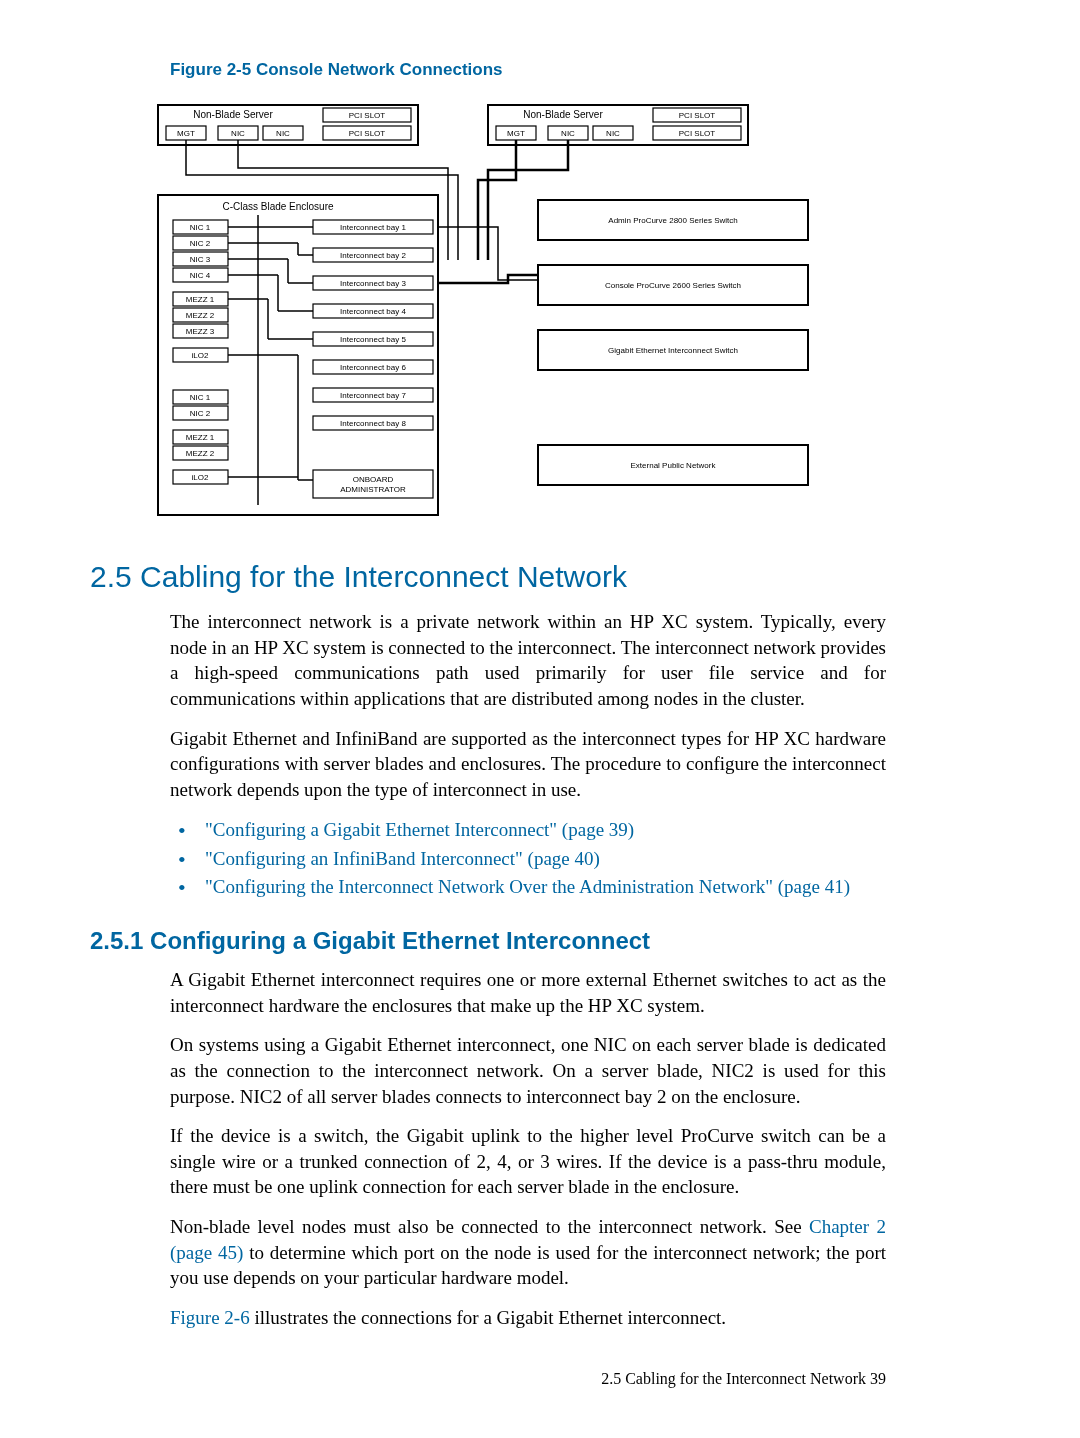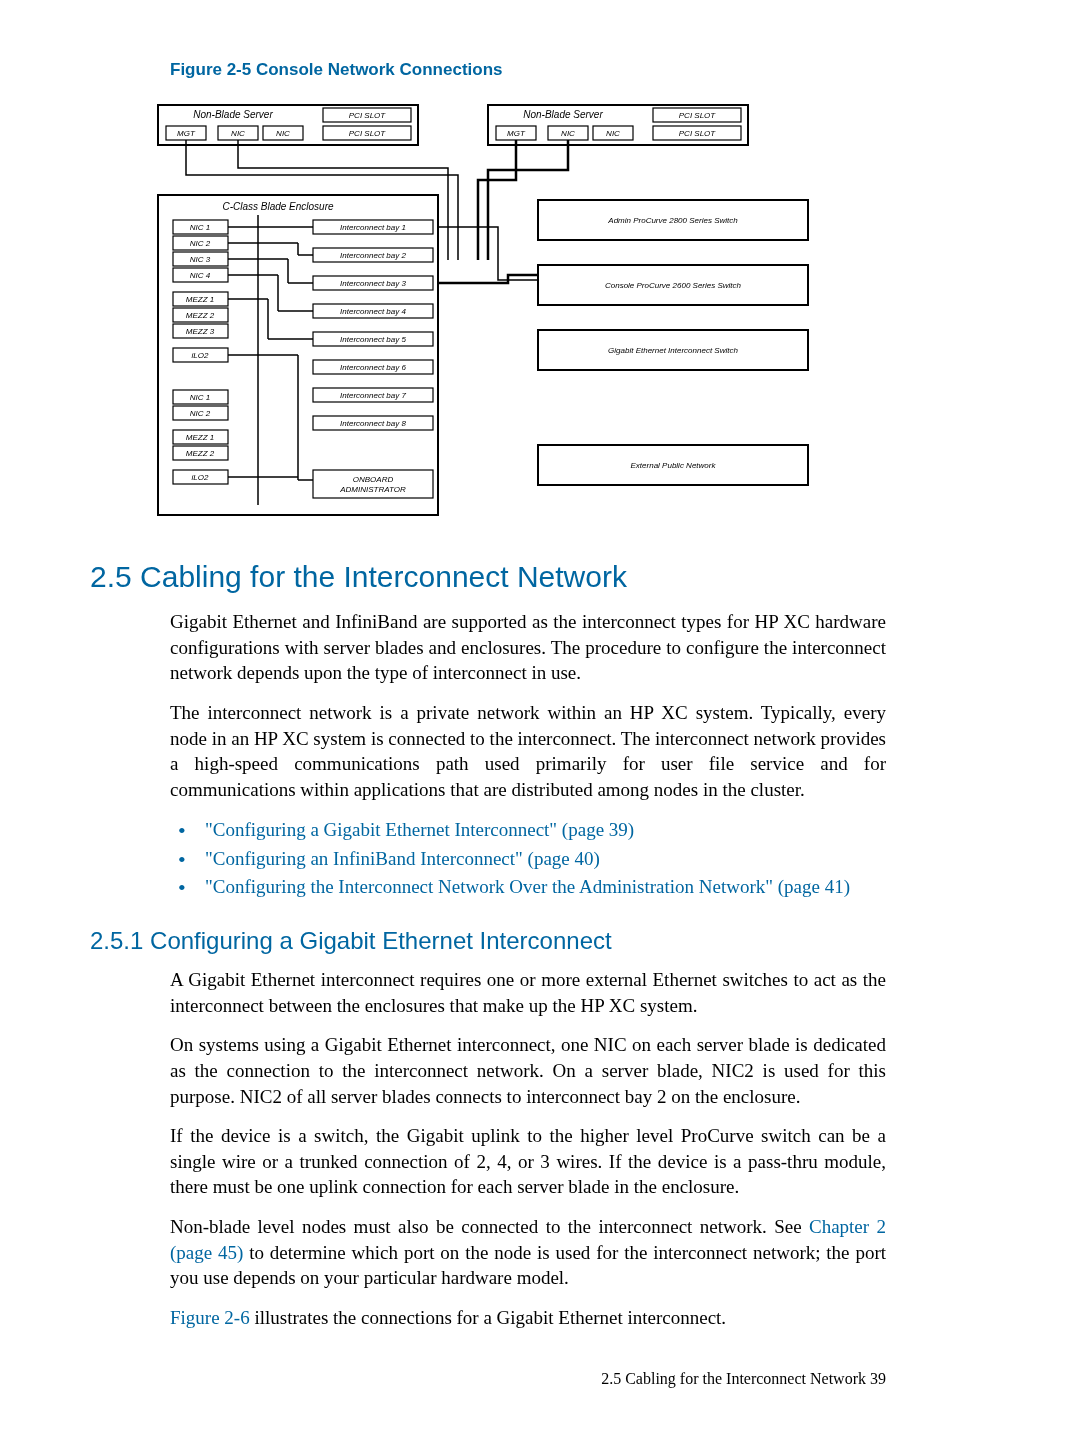--- a/index.html
+++ b/index.html
@@ -21,35 +21,34 @@
     font-weight: bold;
     color: #0066a1;
     font-size: 17px;
     margin-bottom: 20px;
     margin-left: 80px;
   }
   .diagram {
     width: 700px;
     margin: 0 auto 40px auto;
     position: relative;
-    font-style: italic;
   }
   .diagram svg { display:block; }
   .h1 {
     font-family: Arial, Helvetica, sans-serif;
     color: #0066a1;
     font-size: 30px;
     font-weight: normal;
     margin: 30px 0 15px 0;
   }
   .h2 {
     font-family: Arial, Helvetica, sans-serif;
     color: #0066a1;
     font-size: 24px;
-    font-weight: normal;
+    font-weight: bold;
     margin: 25px 0 12px 0;
   }
   .body-text {
     font-size: 19px;
     line-height: 1.35;
     margin: 0 0 14px 0;
     text-align: justify;
     padding-left: 80px;
   }
   ul.bullets {
@@ -216,31 +215,31 @@
       <text class="lbls" x="535" y="253">Gigabit Ethernet Interconnect Switch</text>
       <rect class="bx2" x="400" y="345" width="270" height="40"></rect>
       <text class="lbls" x="535" y="368">External Public Network</text>
 
       <path class="ln" d="M300 127 L360 127 L360 180 L400 180"></path>
       <path class="ln2" d="M300 183 L370 183 L370 175 L400 175"></path>
     </svg>
   </div>
 
   <div class="h1">2.5 Cabling for the Interconnect Network</div>
+  <p class="body-text">The interconnect network is a private network within an HP XC system. Typically, every node in an HP XC system is connected to the interconnect. The interconnect network provides a high-speed communications path used primarily for user file service and for communications within applications that are distributed among nodes in the cluster.</p>
   <p class="body-text">Gigabit Ethernet and InfiniBand are supported as the interconnect types for HP XC hardware configurations with server blades and enclosures. The procedure to configure the interconnect network depends upon the type of interconnect in use.</p>
-  <p class="body-text">The interconnect network is a private network within an HP XC system. Typically, every node in an HP XC system is connected to the interconnect. The interconnect network provides a high-speed communications path used primarily for user file service and for communications within applications that are distributed among nodes in the cluster.</p>
 
   <ul class="bullets">
     <li><span class="link">"Configuring a Gigabit Ethernet Interconnect" (page 39)</span></li>
     <li><span class="link">"Configuring an InfiniBand Interconnect" (page 40)</span></li>
     <li><span class="link">"Configuring the Interconnect Network Over the Administration Network" (page 41)</span></li>
   </ul>
 
   <div class="h2">2.5.1 Configuring a Gigabit Ethernet Interconnect</div>
-  <p class="body-text">A Gigabit Ethernet interconnect requires one or more external Ethernet switches to act as the interconnect between the enclosures that make up the HP XC system.</p>
+  <p class="body-text">A Gigabit Ethernet interconnect requires one or more external Ethernet switches to act as the interconnect hardware the enclosures that make up the HP XC system.</p>
   <p class="body-text">On systems using a Gigabit Ethernet interconnect, one NIC on each server blade is dedicated as the connection to the interconnect network. On a server blade, NIC2 is used for this purpose. NIC2 of all server blades connects to interconnect bay 2 on the enclosure.</p>
   <p class="body-text">If the device is a switch, the Gigabit uplink to the higher level ProCurve switch can be a single wire or a trunked connection of 2, 4, or 3 wires. If the device is a pass-thru module, there must be one uplink connection for each server blade in the enclosure.</p>
   <p class="body-text">
     <span>Non-blade level nodes must also be connected to the interconnect network. See </span><span class="link">Chapter 2 (page 45)</span><span> to determine which port on the node is used for the interconnect network; the port you use depends on your particular hardware model.</span>
   </p>
   <p class="body-text">
     <span class="link">Figure 2-6</span><span> illustrates the connections for a Gigabit Ethernet interconnect.</span>
   </p>
 
   <div class="footer">

